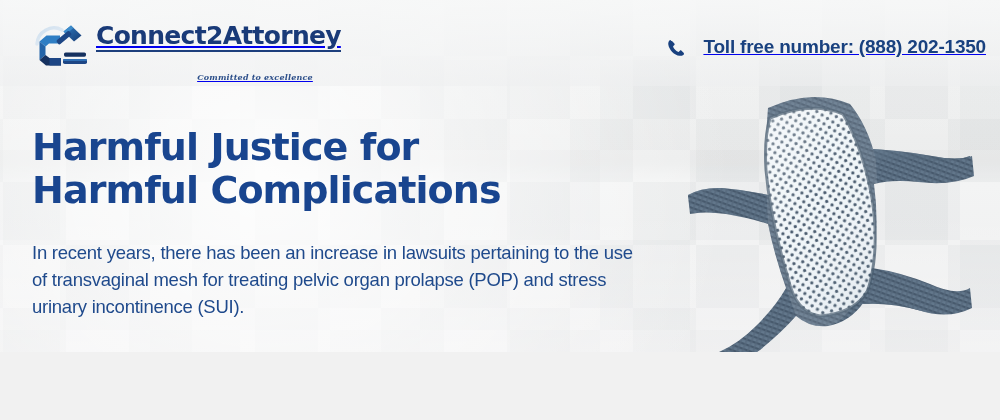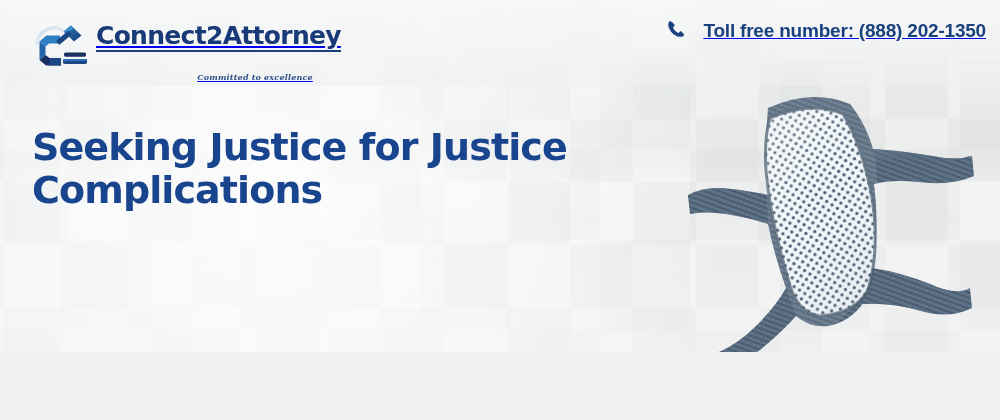--- a/index.html
+++ b/index.html
@@ -124,23 +124,23 @@
     color: #2d4f8a;
     letter-spacing: 0.2px;
     margin-top: 20px;
     margin-right: 28px;
     white-space: nowrap;
   }
 
   .phone-block {
     position: absolute;
     right: 14px;
-    top: 20px;
+    top: 36px;
     display: flex;
-    align-items: flex-start;
+    align-items: center;
     gap: 19px;
   }
   .phone-icon {
     width: 17px;
     height: 17px;
     flex: none;
     display: block;
   }
   .phone-text {
     font-size: 19px;
@@ -253,21 +253,22 @@
       <span class="phone-icon">
         <svg viewBox="0 0 17 17" xmlns="http://www.w3.org/2000/svg" aria-hidden="true">
           <path d="M3.4 1.1c-.5 0-.9.3-1.2.7C1.5 2.9 1.1 4.2 1.3 5.6c.35 2.6 1.8 5.2 3.9 7.3s4.7 3.55 7.3 3.9c1.4.2 2.7-.2 3.8-.9.4-.3.7-.7.7-1.2 0-.35-.15-.65-.4-.9l-2.1-2.1c-.45-.45-1.2-.45-1.65 0l-1.0 1.0c-.25.25-.6.3-.9.15-1.0-.5-1.95-1.2-2.8-2.05S6.7 8.95 6.2 7.95c-.15-.3-.1-.65.15-.9l1.0-1.0c.45-.45.45-1.2 0-1.65L5.25 2.3c-.25-.25-.55-.4-.9-.4z" fill="#19417f"></path>
         </svg>
       </span>
       <span class="phone-text">Toll free number: (888) 202-1350</span>
     </a>
   </div>
 
   <div class="hero">
-    <h1 class="hero-title">Seeking Justice for Justice Complications</h1>
+    <h1 class="hero-title">Harmful Justice for Harmful Complications</h1>
+    <p class="hero-body">In recent years, there has been an increase in lawsuits pertaining to the use of transvaginal mesh for treating pelvic organ prolapse (POP) and stress urinary incontinence (SUI).</p>
   </div>
 
   <div class="mesh-art">
     <svg viewBox="0 0 340 342" xmlns="http://www.w3.org/2000/svg" aria-hidden="true">
       <defs>
 
         <pattern id="dots" width="9" height="9" patternUnits="userSpaceOnUse" patternTransform="rotate(-12)">
           <rect width="9" height="9" fill="#eef4f8"></rect>
           <circle cx="2.4" cy="2.4" r="1.65" fill="#2a3f55"></circle>
           <circle cx="6.9" cy="6.9" r="1.65" fill="#2a3f55"></circle>

